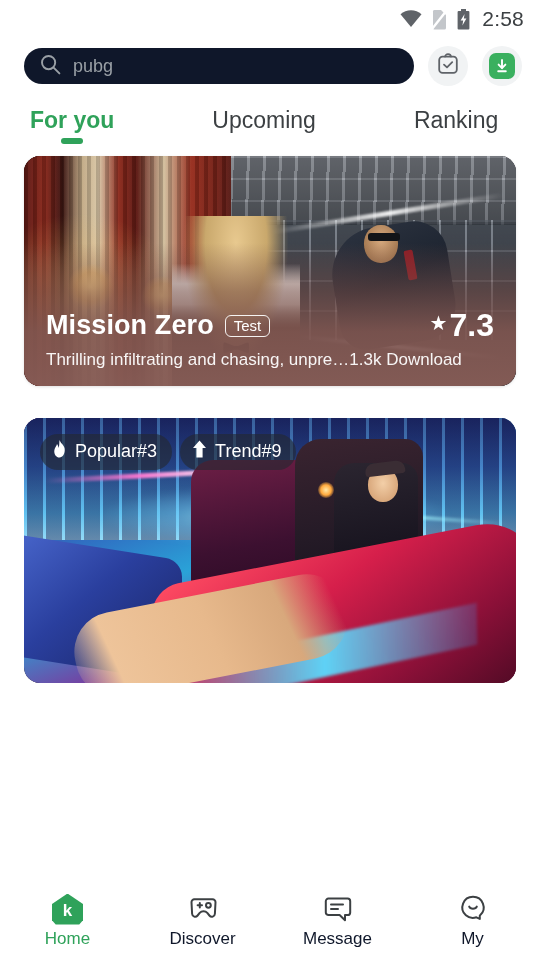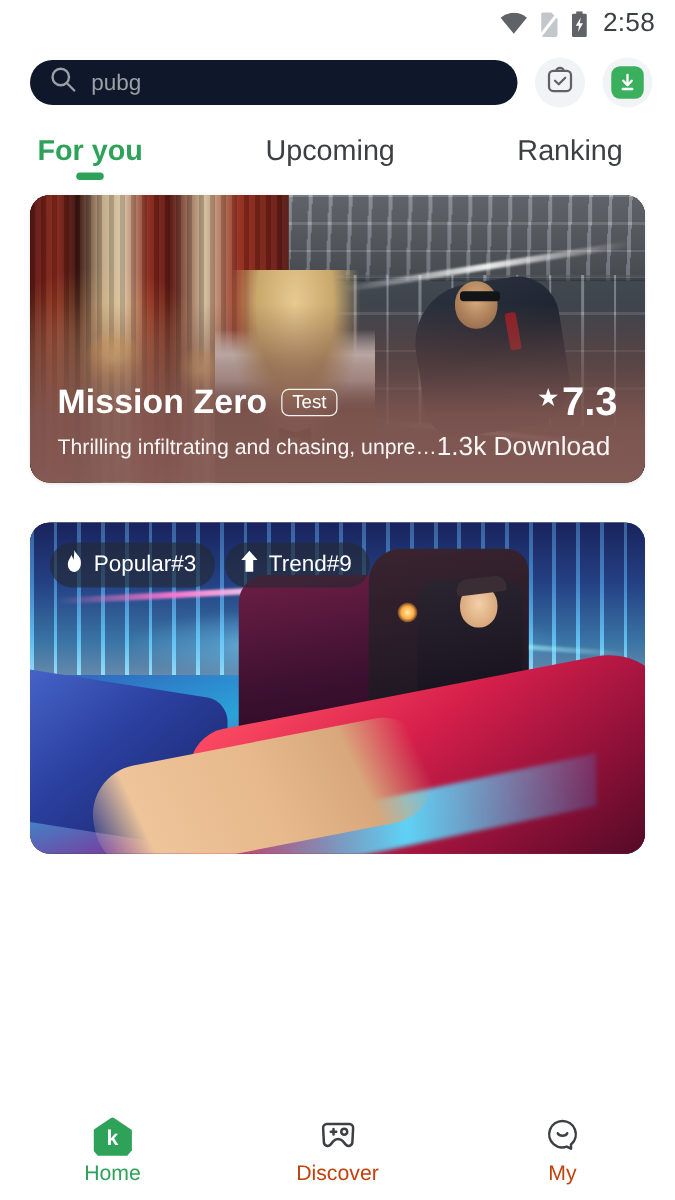--- a/index.html
+++ b/index.html
@@ -201,37 +201,37 @@
   .c1-tag{
     font-size:15px; color:#fff; border:1.6px solid rgba(255,255,255,.92);
     border-radius:6px; padding:2px 8px 3px 8px; line-height:1;
   }
   .c1-rate{ display:flex; align-items:center; gap:2px; }
   .c1-star{ color:#fff; font-size:20px; line-height:1; margin-bottom:4px;}
   .c1-score{ font-size:32px; font-weight:700; color:#fff; line-height:1; }
   .c1-line2{ display:flex; align-items:center; justify-content:flex-start; margin-top:9px; }
   .c1-desc{ font-size:17px; color:rgba(255,255,255,.94); max-width:330px;
             white-space:nowrap; overflow:hidden; text-overflow:ellipsis; }
-  .c1-dl{ font-size:21px; color:rgba(255,255,255,.94); }
+  .c1-dl{ font-size:17px; color:rgba(255,255,255,.94); }
 
   
   .c2-badges{ position:absolute; top:16px; left:16px; display:flex; gap:8px; }
   .badge{
     display:flex; align-items:center; gap:8px;
     background:rgba(36,40,48,.62); border-radius:18px; padding:6px 15px 7px 12px;
     color:#fff; font-size:18px;
   }
 
   
   .bottomnav{
     position:absolute; left:0; right:0; bottom:0; height:77px; background:#fff;
     display:flex; align-items:center;
   }
   .navitem{ flex:1; display:flex; flex-direction:column; align-items:center; gap:5px; }
-  .navlabel{ font-size:17px; color:#c2410c; }
+  .navlabel{ font-size:17px; color:#0f172a; }
   .navitem.active .navlabel{ color:#2fa25a; }
   .navico{ height:30px; display:flex; align-items:center; justify-content:center; }
   .home-pent{
     width:31px;height:31px;background:#2fa25a;
     clip-path:polygon(50% 0%,100% 34%,100% 86%,88% 100%,12% 100%,0 86%,0 34%);
     display:flex;align-items:center;justify-content:center;
   }
   .home-k{ color:#fff; font-size:17px; font-weight:700; line-height:1; margin-top:2px;}
 </style>
 </head>
@@ -401,20 +401,30 @@
       <svg width="32" height="26" viewBox="0 0 32 26">
         <path d="M6.5 3.2 h19 a3 3 0 0 1 3 3.1 l-0.6 11.4 c-0.15 3 -3.6 4.1 -5.5 1.8 l-2.1 -2.6 a5 5 0 0 0 -7.6 0 l-2.1 2.6 c-1.9 2.3 -5.35 1.2 -5.5 -1.8 L4.5 6.3 a3 3 0 0 1 3 -3.1 Z" fill="none" stroke="#3c4043" stroke-width="2"></path>
         <line x1="10.6" y1="9.3" x2="15" y2="9.3" stroke="#3c4043" stroke-width="2" stroke-linecap="round"></line>
         <line x1="12.8" y1="7.1" x2="12.8" y2="11.5" stroke="#3c4043" stroke-width="2" stroke-linecap="round"></line>
         <circle cx="21.4" cy="9.3" r="2.4" fill="none" stroke="#3c4043" stroke-width="2"></circle>
       </svg>
     </span>
     <span class="navlabel">Discover</span>
   </div>
 
+  <div class="navitem">
+    <span class="navico">
+      <svg width="28" height="27" viewBox="0 0 28 27">
+        <path d="M4.4 2.6 h19.2 a2.6 2.6 0 0 1 2.6 2.6 v11.2 a2.6 2.6 0 0 1 -2.6 2.6 H21 v5.2 l-5.4 -5.2 H4.4 a2.6 2.6 0 0 1 -2.6 -2.6 V5.2 A2.6 2.6 0 0 1 4.4 2.6 Z" fill="none" stroke="#3c4043" stroke-width="2" stroke-linejoin="round"></path>
+        <line x1="7" y1="8.4" x2="19" y2="8.4" stroke="#3c4043" stroke-width="2" stroke-linecap="round"></line>
+        <line x1="7" y1="13" x2="14" y2="13" stroke="#3c4043" stroke-width="2" stroke-linecap="round"></line>
+      </svg>
+    </span>
+    <span class="navlabel">Message</span>
+  </div>
 
   <div class="navitem">
     <span class="navico">
       <svg width="28" height="28" viewBox="0 0 28 28">
         <path d="M14 1.8 a10.6 10.6 0 0 1 7.1 18.5 l-0.3 0.3 v3.3 l-3.4 -1.6 a10.6 10.6 0 0 1 -10.5 -2 A10.6 10.6 0 0 1 14 1.8 Z" fill="none" stroke="#3c4043" stroke-width="2" stroke-linejoin="round"></path>
         <path d="M10.2 11.6 a4 3 0 0 0 7.6 0" fill="none" stroke="#3c4043" stroke-width="2" stroke-linecap="round"></path>
       </svg>
     </span>
     <span class="navlabel">My</span>
   </div>

